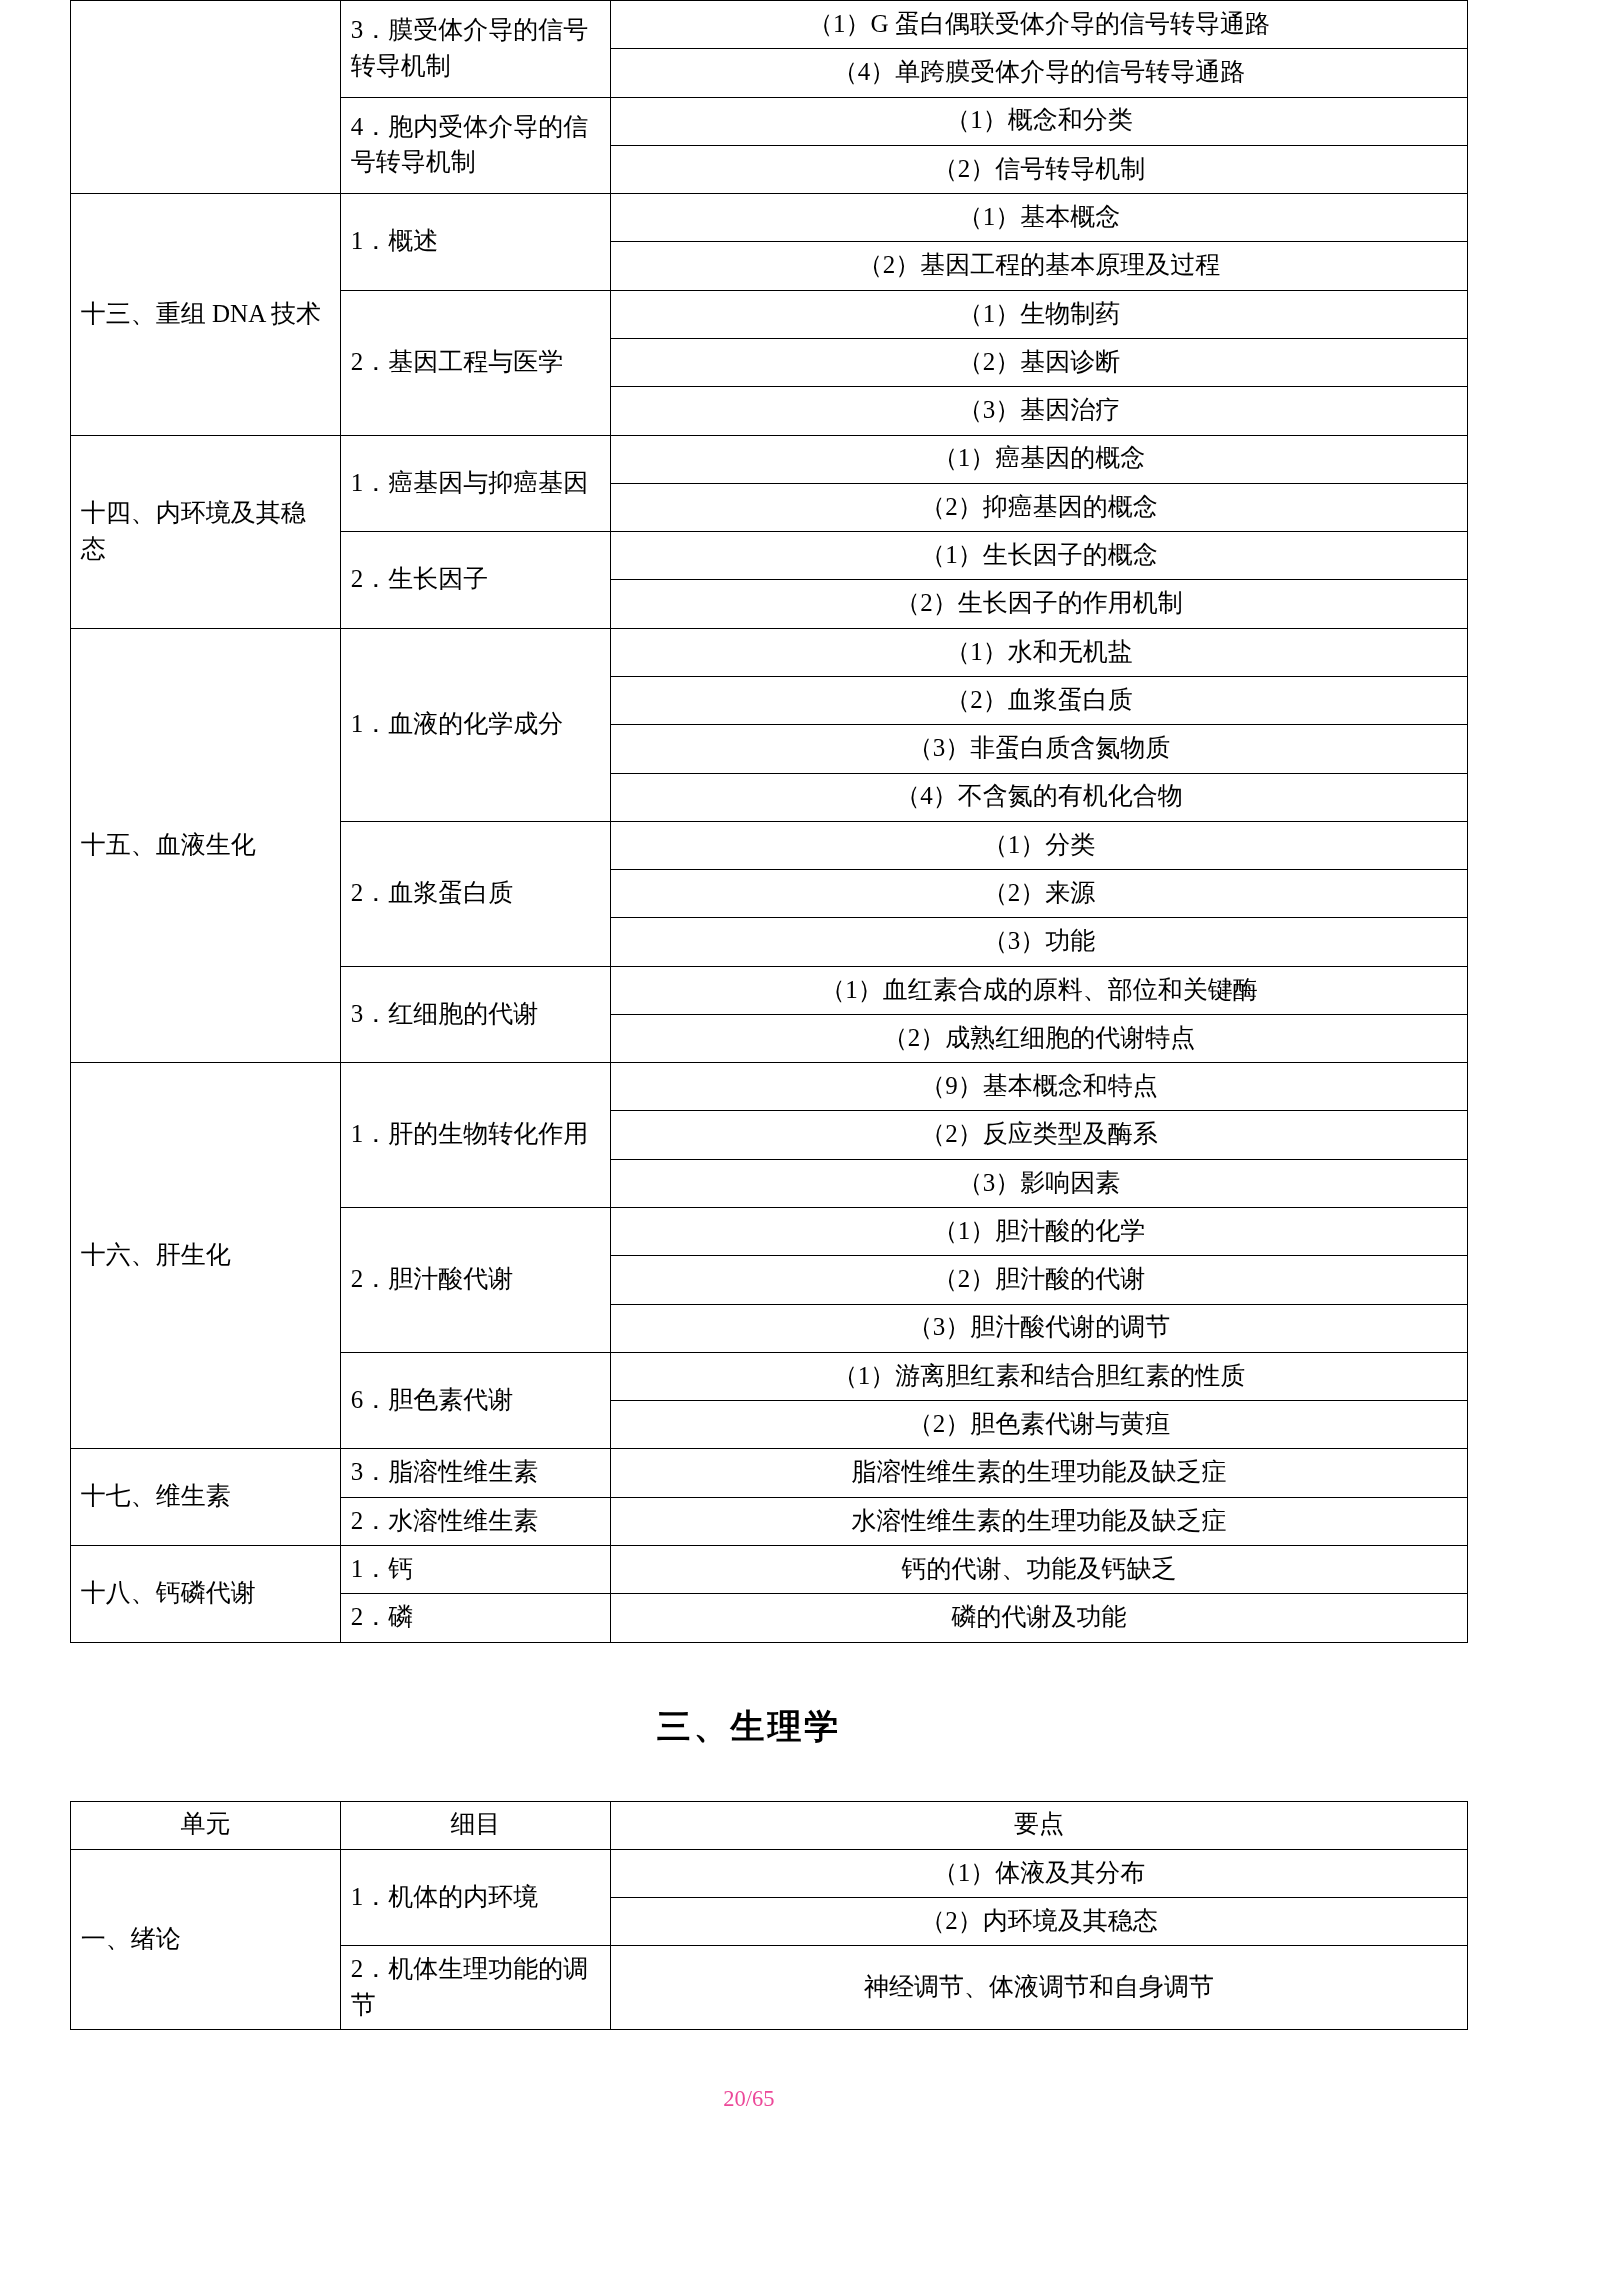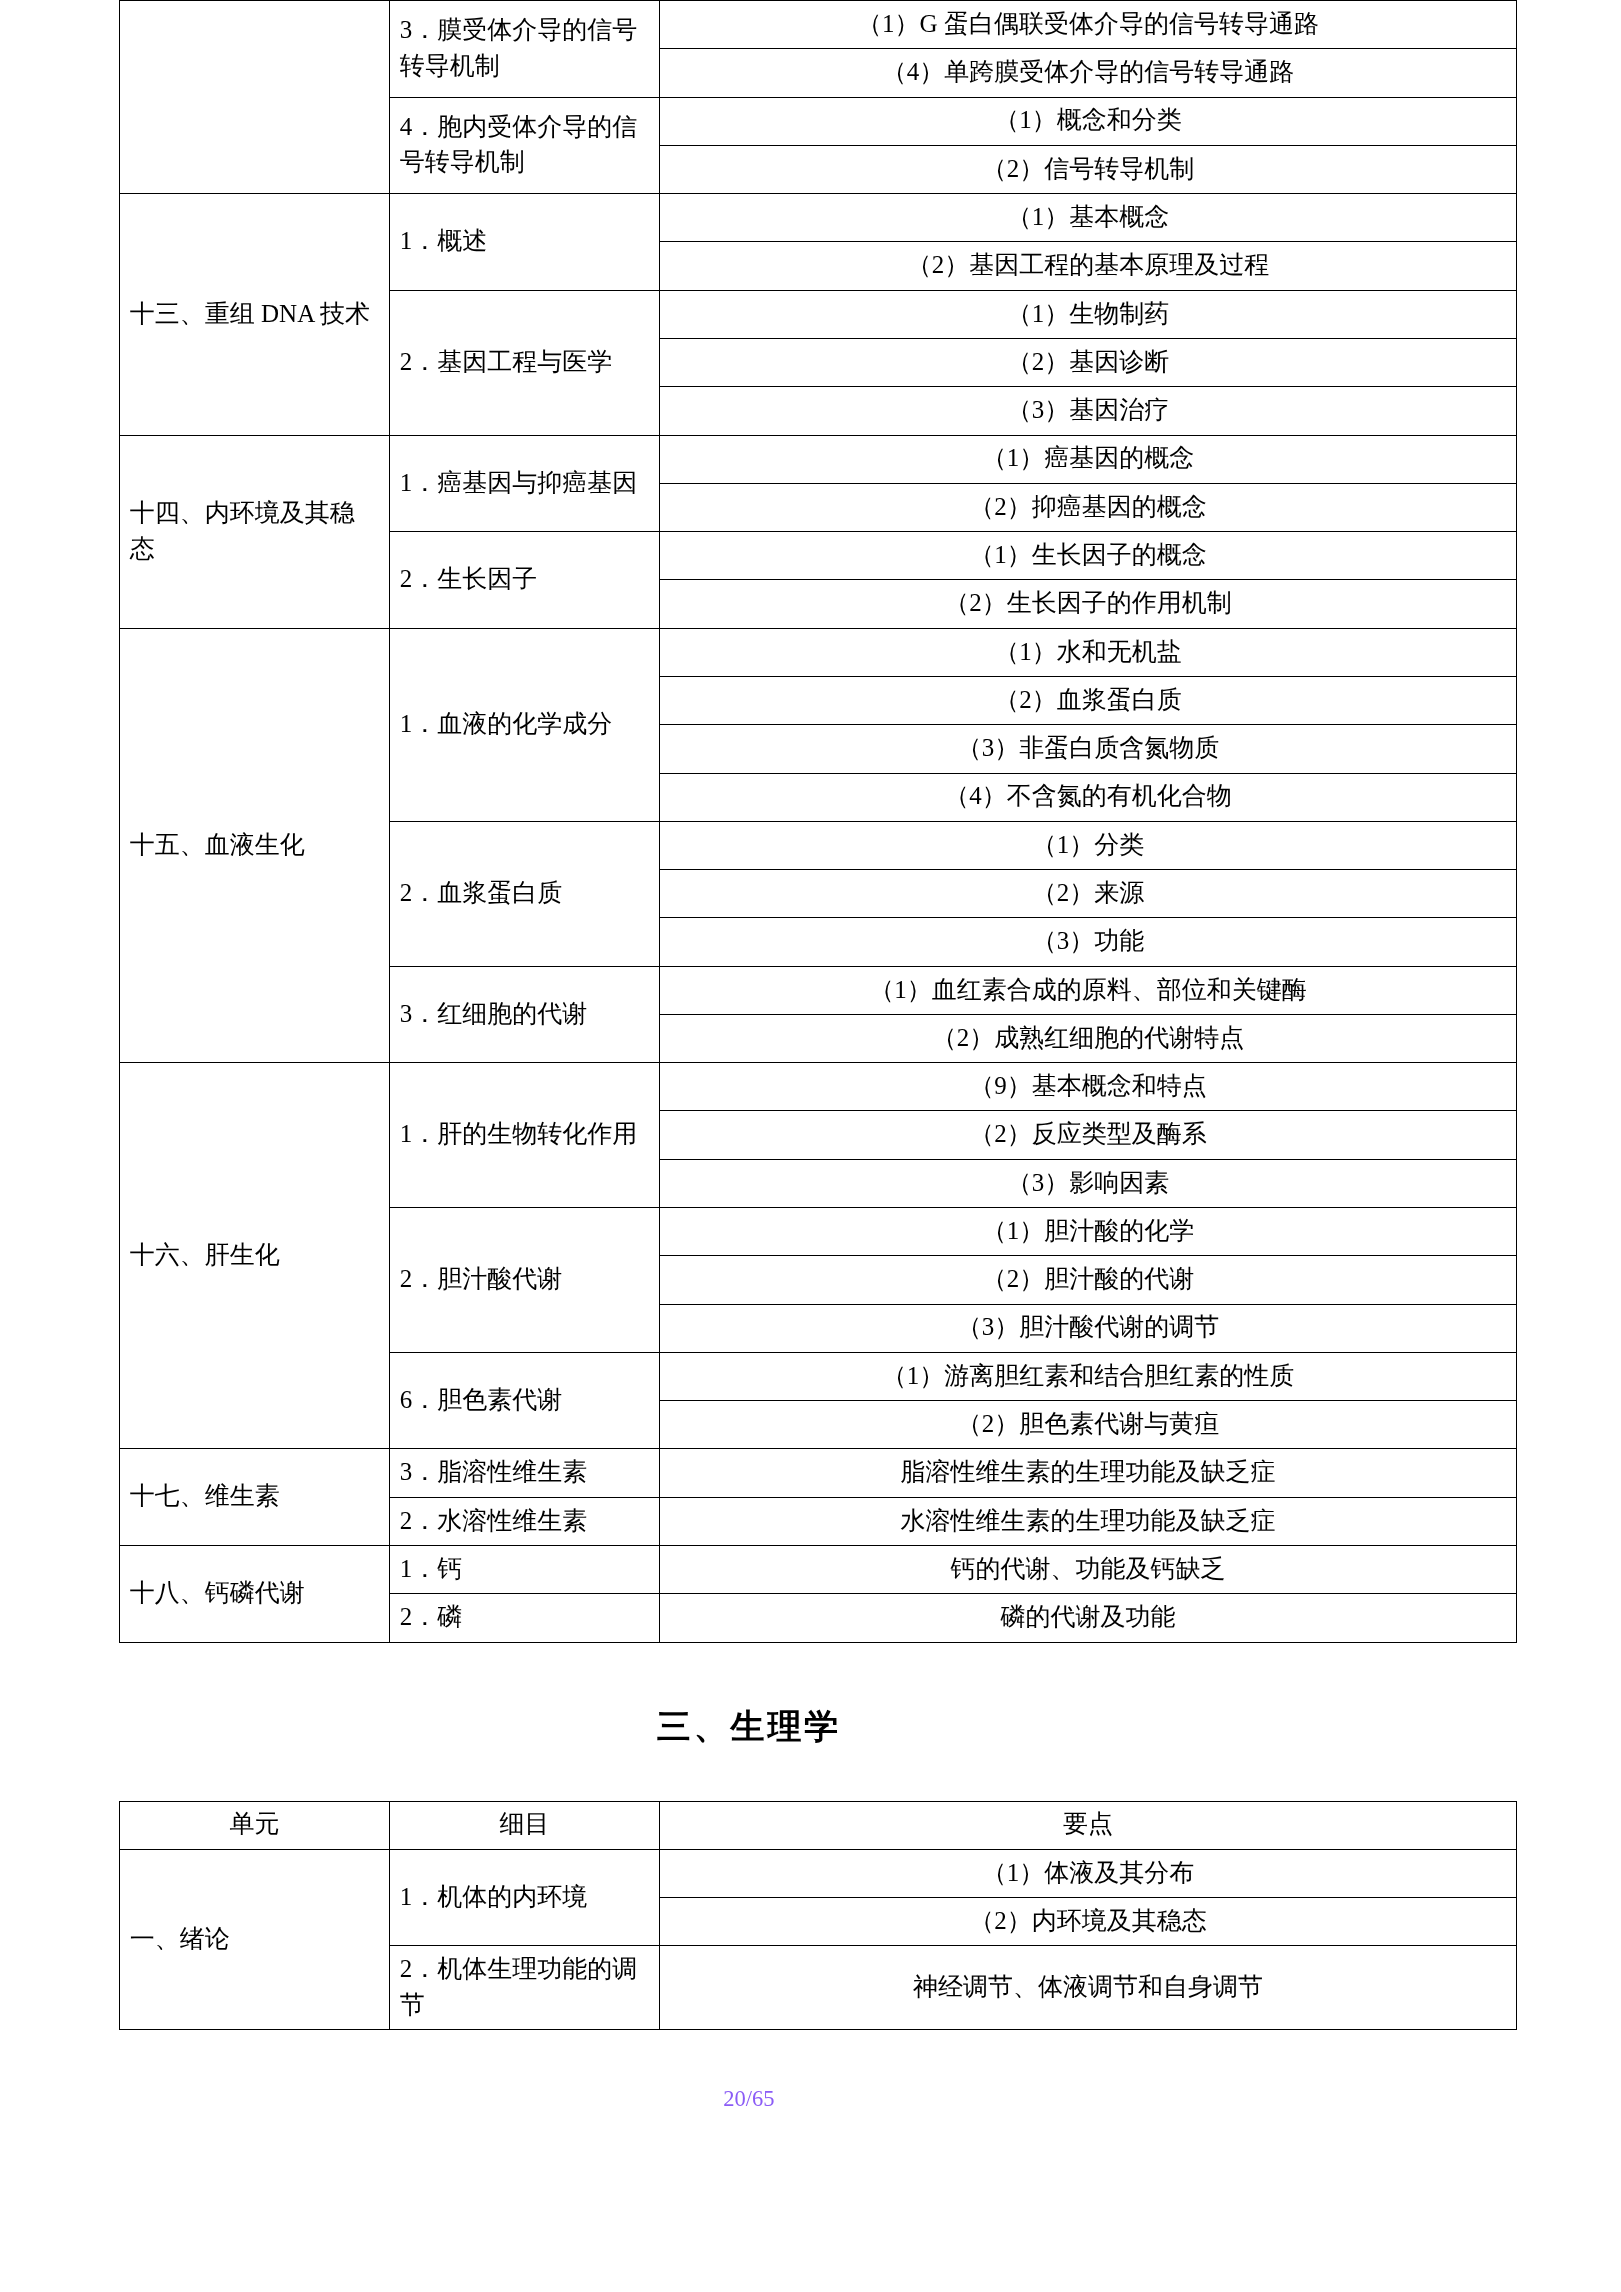--- a/index.html
+++ b/index.html
@@ -13,21 +13,21 @@
     font-family: "Liberation Serif", "DejaVu Serif", serif;
     color: #000000;
     position: relative;
     overflow: hidden;
   }
   .page {
     position: relative;
     width: 1498px;
     height: 2293px;
     box-sizing: border-box;
-    padding: 0 119px;
+    padding: 0 70px;
   }
   table.syllabus {
     border-collapse: collapse;
     table-layout: fixed;
     width: 1396px;
     margin: 0;
   }
   table.syllabus td, table.syllabus th {
     border: 1.6px solid #000000;
     padding: 4.9px 9.8px 6.9px 9.8px;
@@ -69,21 +69,21 @@
     font-family: "Liberation Serif", "DejaVu Serif", serif;
     font-weight: bold;
   }
   .footer {
     position: absolute;
     left: 0;
     right: 0;
     top: 2086px;
     text-align: center;
     font-size: 22.5px;
-    color: #8b5cf6;
+    color: #ec4899;
     font-family: "Liberation Serif", "DejaVu Serif", serif;
   }
 </style>
 </head>
 <body>
 
 <div class="page">
 
   <table class="syllabus t1">
     <colgroup>

